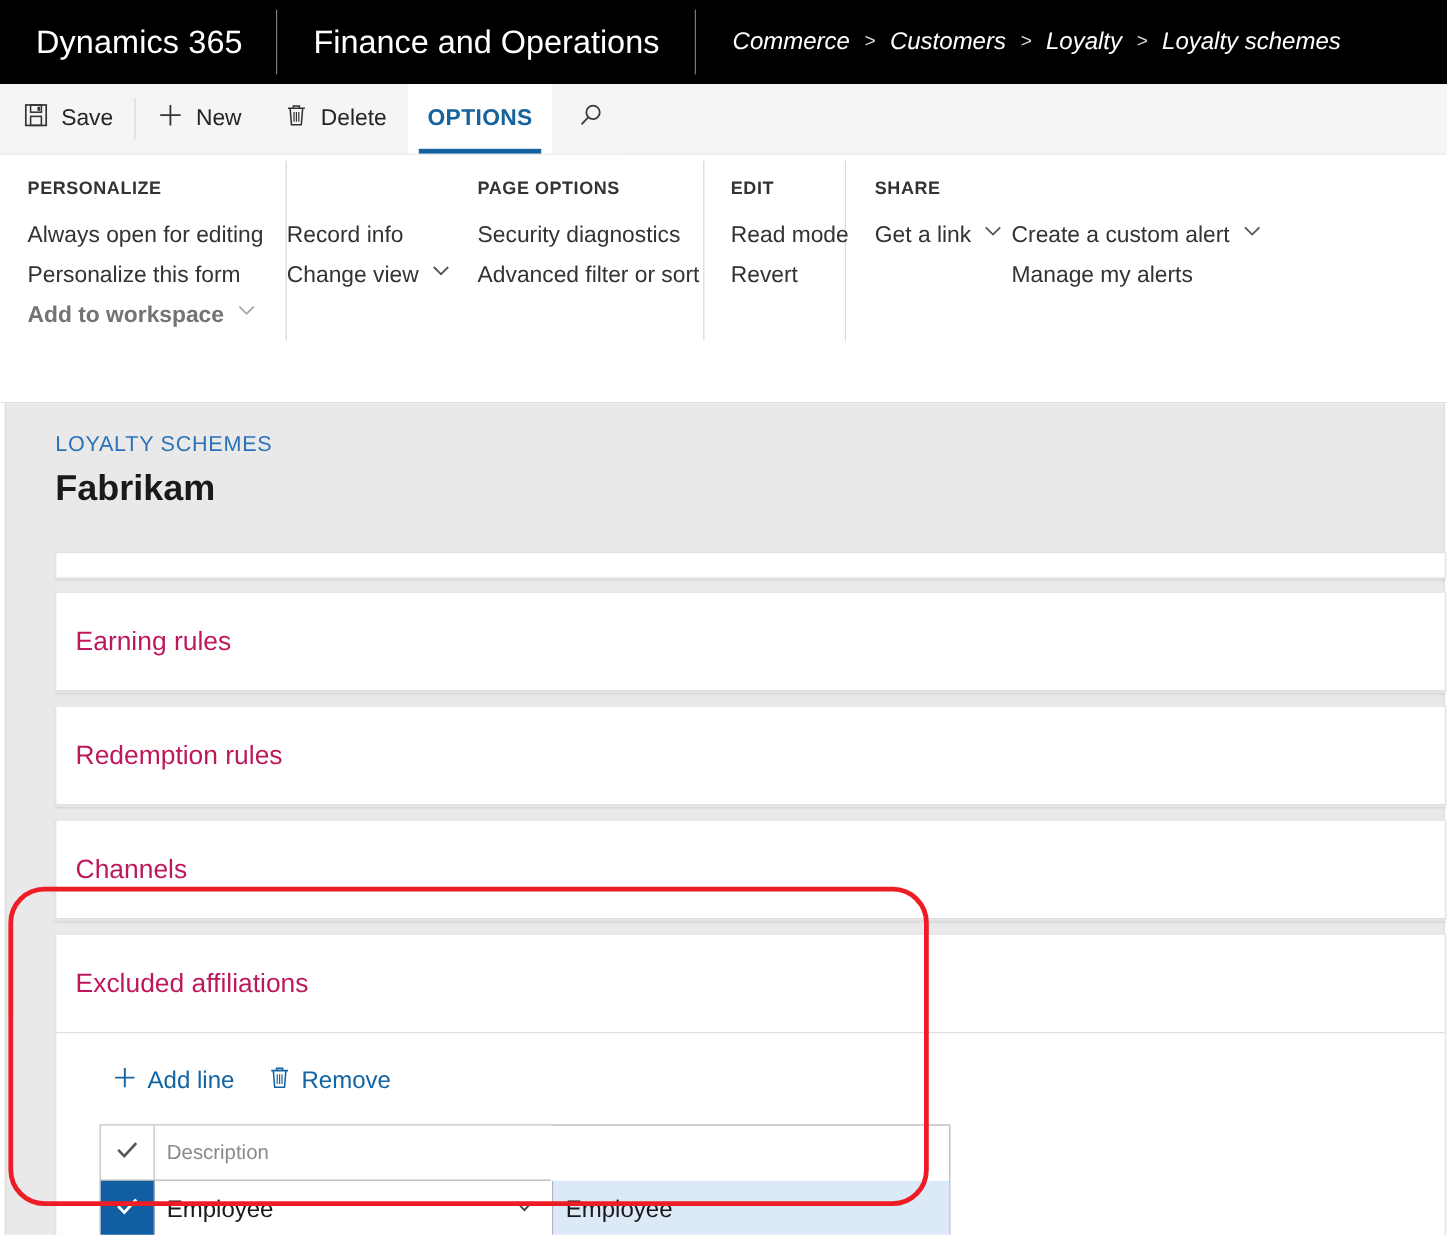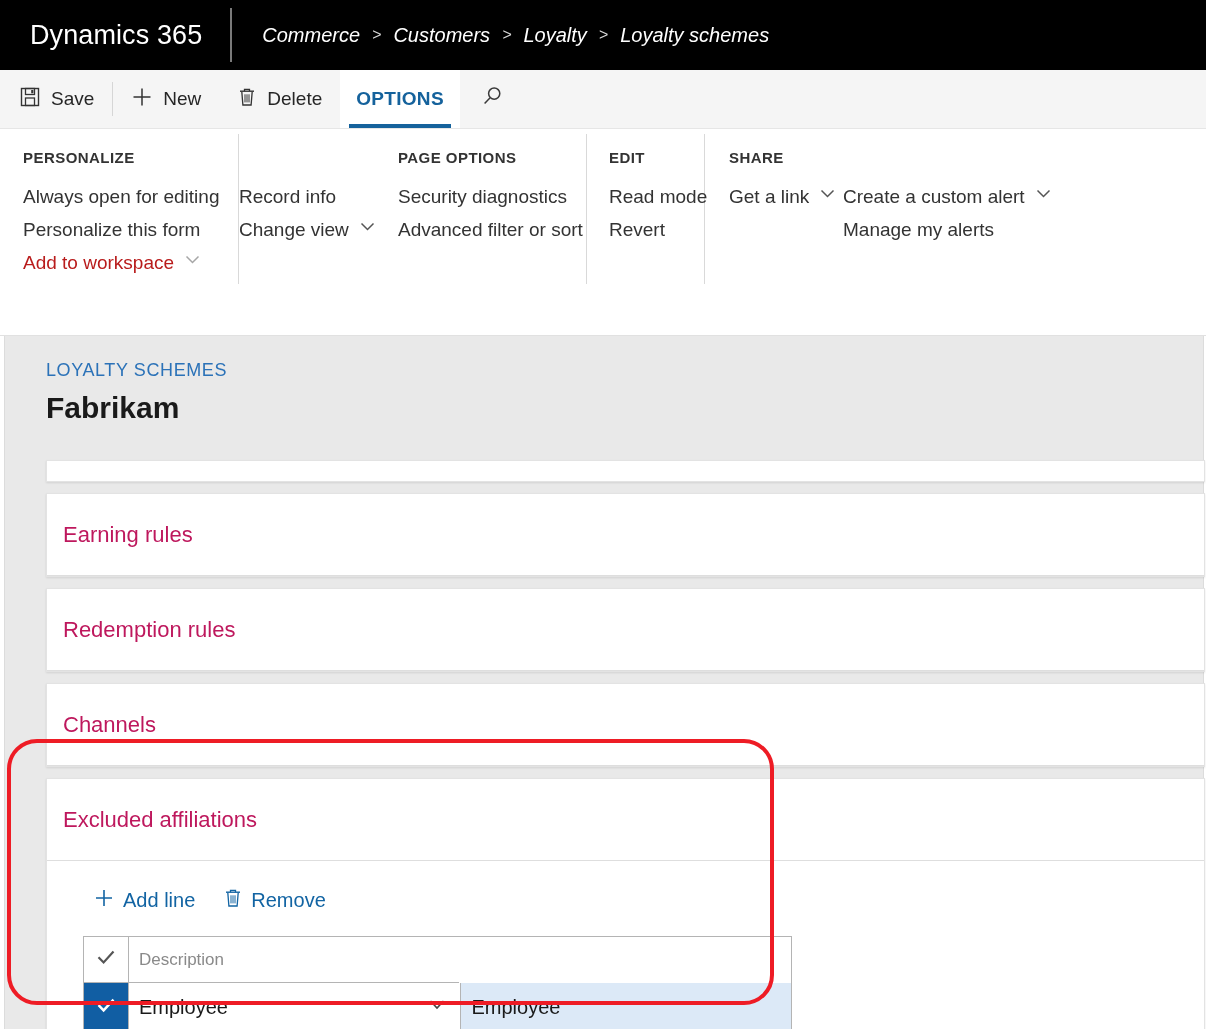--- a/index.html
+++ b/index.html
@@ -70,21 +70,21 @@
   .optgroup { position:relative; padding-top:20px; }
   .optgroup .ghead {
     font-size:15px; font-weight:700; letter-spacing:0.45px; color:#333333;
     text-transform:uppercase; margin-bottom:14px; white-space:nowrap;
   }
   .optgroup .ghead.blank { visibility:hidden; }
   .optitem {
     display:flex; align-items:center; gap:9px;
     font-size:19px; color:#333333; line-height:33px; white-space:nowrap;
   }
-  .optitem.disabled { color:#b91c1c; }
+  .optitem.disabled { color:#737373;font-weight:bold; }
   .vdiv { width:1px; background:#d9d9d9; align-self:stretch; margin:5px 0 6px 0; }
 
   
   .pagebody {
     position:absolute; left:0; top:336px; width:1206px; height:693px;
     background:#ffffff;
   }
   .page-surface {
     position:absolute; left:4px; top:0; width:1200px; height:693px;
     background:#e9e9e9; border-left:1px solid #dcdcdc; border-right:1px solid #dcdcdc;
@@ -148,20 +148,21 @@
   }
 </style>
 </head>
 <body>
 
 <div class="app">
 
   <div class="navbar">
     <div class="nav-brand">Dynamics 365</div>
     <div class="nav-sep"></div>
+    <div class="nav-module">Finance and Operations</div>
     <div class="nav-sep"></div>
     <div class="breadcrumb">
       <span class="crumb">Commerce</span>
       <span class="sepchar">&gt;</span>
       <span class="crumb">Customers</span>
       <span class="sepchar">&gt;</span>
       <span class="crumb">Loyalty</span>
       <span class="sepchar">&gt;</span>
       <span class="crumb">Loyalty schemes</span>
     </div>

